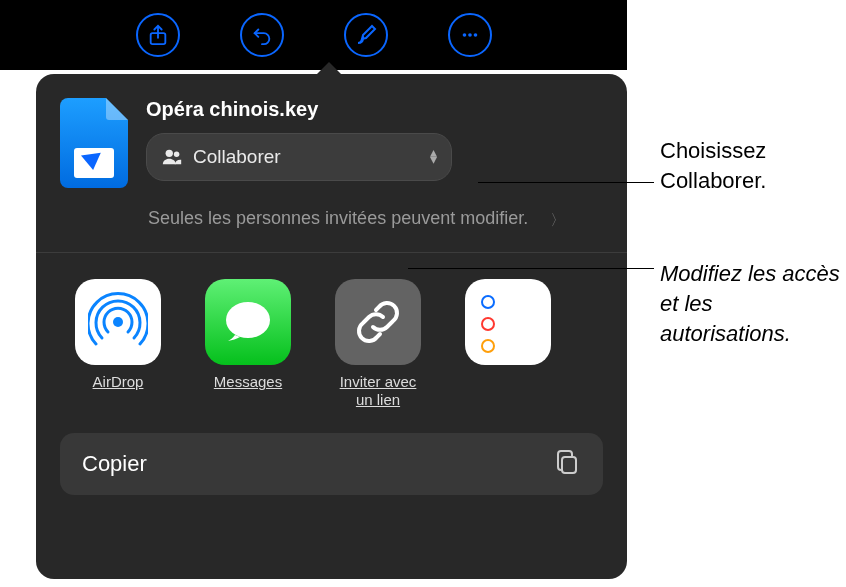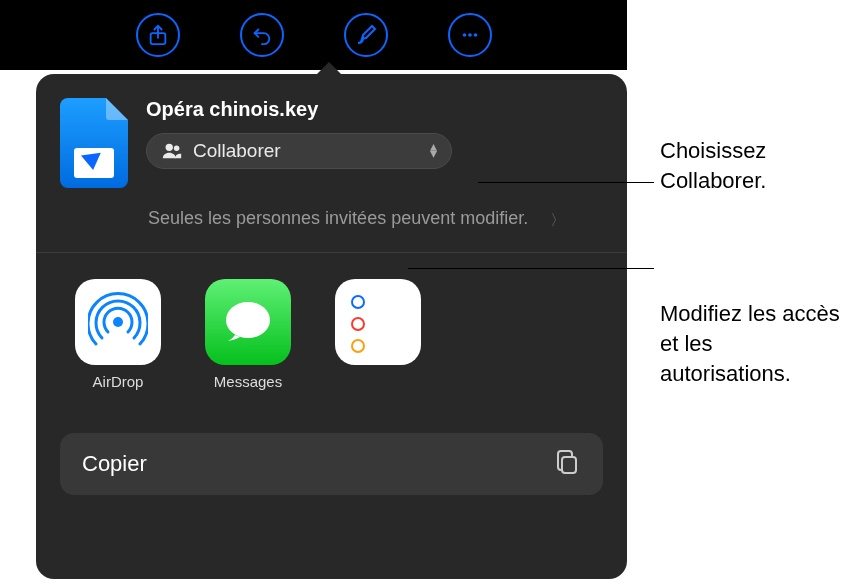--- a/index.html
+++ b/index.html
@@ -109,21 +109,21 @@
     }
     .header-col { flex: 1; }
     .filename {
       color: #fff;
       font-size: 20px;
       font-weight: 600;
       margin-bottom: 12px;
     }
     .collab-select {
       width: 306px;
-      height: 36px;
+      height: 48px;
       background: #3c3c3c;
       border: 1px solid #4a4a4a;
       border-radius: 18px;
       display: flex;
       align-items: center;
       padding: 0 14px;
       color: #eaeaea;
     }
     .collab-select .people-icon { width:22px; height:22px; margin-right:10px; }
     .collab-label { font-size:19px; flex:1;}
@@ -178,20 +178,21 @@
       width:14px;height:14px;border-radius:50%;
       border:2.5px solid;
       background:#fff;
     }
     .app-label {
       color:#dcdcdc;
       font-size:15px;
       text-align:center;
       line-height:1.2;
       min-height:36px;
+      text-decoration:underline;
     }
     .copy-row {
       margin: 24px 24px 0 24px;
       background: #383838;
       border-radius: 14px;
       height: 62px;
       display:flex;
       align-items:center;
       padding: 0 22px;
       color:#fff;
@@ -202,21 +203,21 @@
     .callouts {
       position:absolute;
       left: 660px;
       top: 136px;
     }
     .callout {
       font-size: 22px;
       color: #000;
       line-height: 1.35;
     }
-    .callout2 { margin-top: 104px; }
+    .callout2 { margin-top: 64px; font-style: italic; }
     .lead-line {
       position:absolute;
       background:#000;
       height:1px;
     }
     .lead1 { top: 182px; left: 478px; width: 176px; }
     .lead2 { top: 268px; left: 408px; width: 246px; }
   </style>
 </head>
 <body>
@@ -294,20 +295,29 @@
       <div class="app">
         <div class="app-icon messages">
           <svg viewBox="0 0 54 54" fill="#fff">
             <ellipse cx="27" cy="25" rx="22" ry="18"></ellipse>
             <path d="M14 40c-2 3-5 5-7 6 4-1 9-2 12-4z"></path>
           </svg>
         </div>
         <div class="app-label">Messages</div>
       </div>
       <div class="app">
+        <div class="app-icon invite-link">
+          <svg viewBox="0 0 54 54" fill="none" stroke="#fff" stroke-width="4" stroke-linecap="round">
+            <path d="M22 32a10 10 0 0 0 14 0l6-6a10 10 0 1 0-14-14l-3 3"></path>
+            <path d="M32 22a10 10 0 0 0-14 0l-6 6a10 10 0 1 0 14 14l3-3"></path>
+          </svg>
+        </div>
+        <div class="app-label">Inviter avec un lien</div>
+      </div>
+      <div class="app">
         <div class="extra-app">
           <span class="dot" style="top:16px;border-color:#0a6cff"></span>
           <span class="dot" style="top:38px;border-color:#ff3830"></span>
           <span class="dot" style="top:60px;border-color:#ff9f0a"></span>
         </div>
 
       </div>
     </div>
     <div class="copy-row">
       <span class="copy-label">Copier</span>

